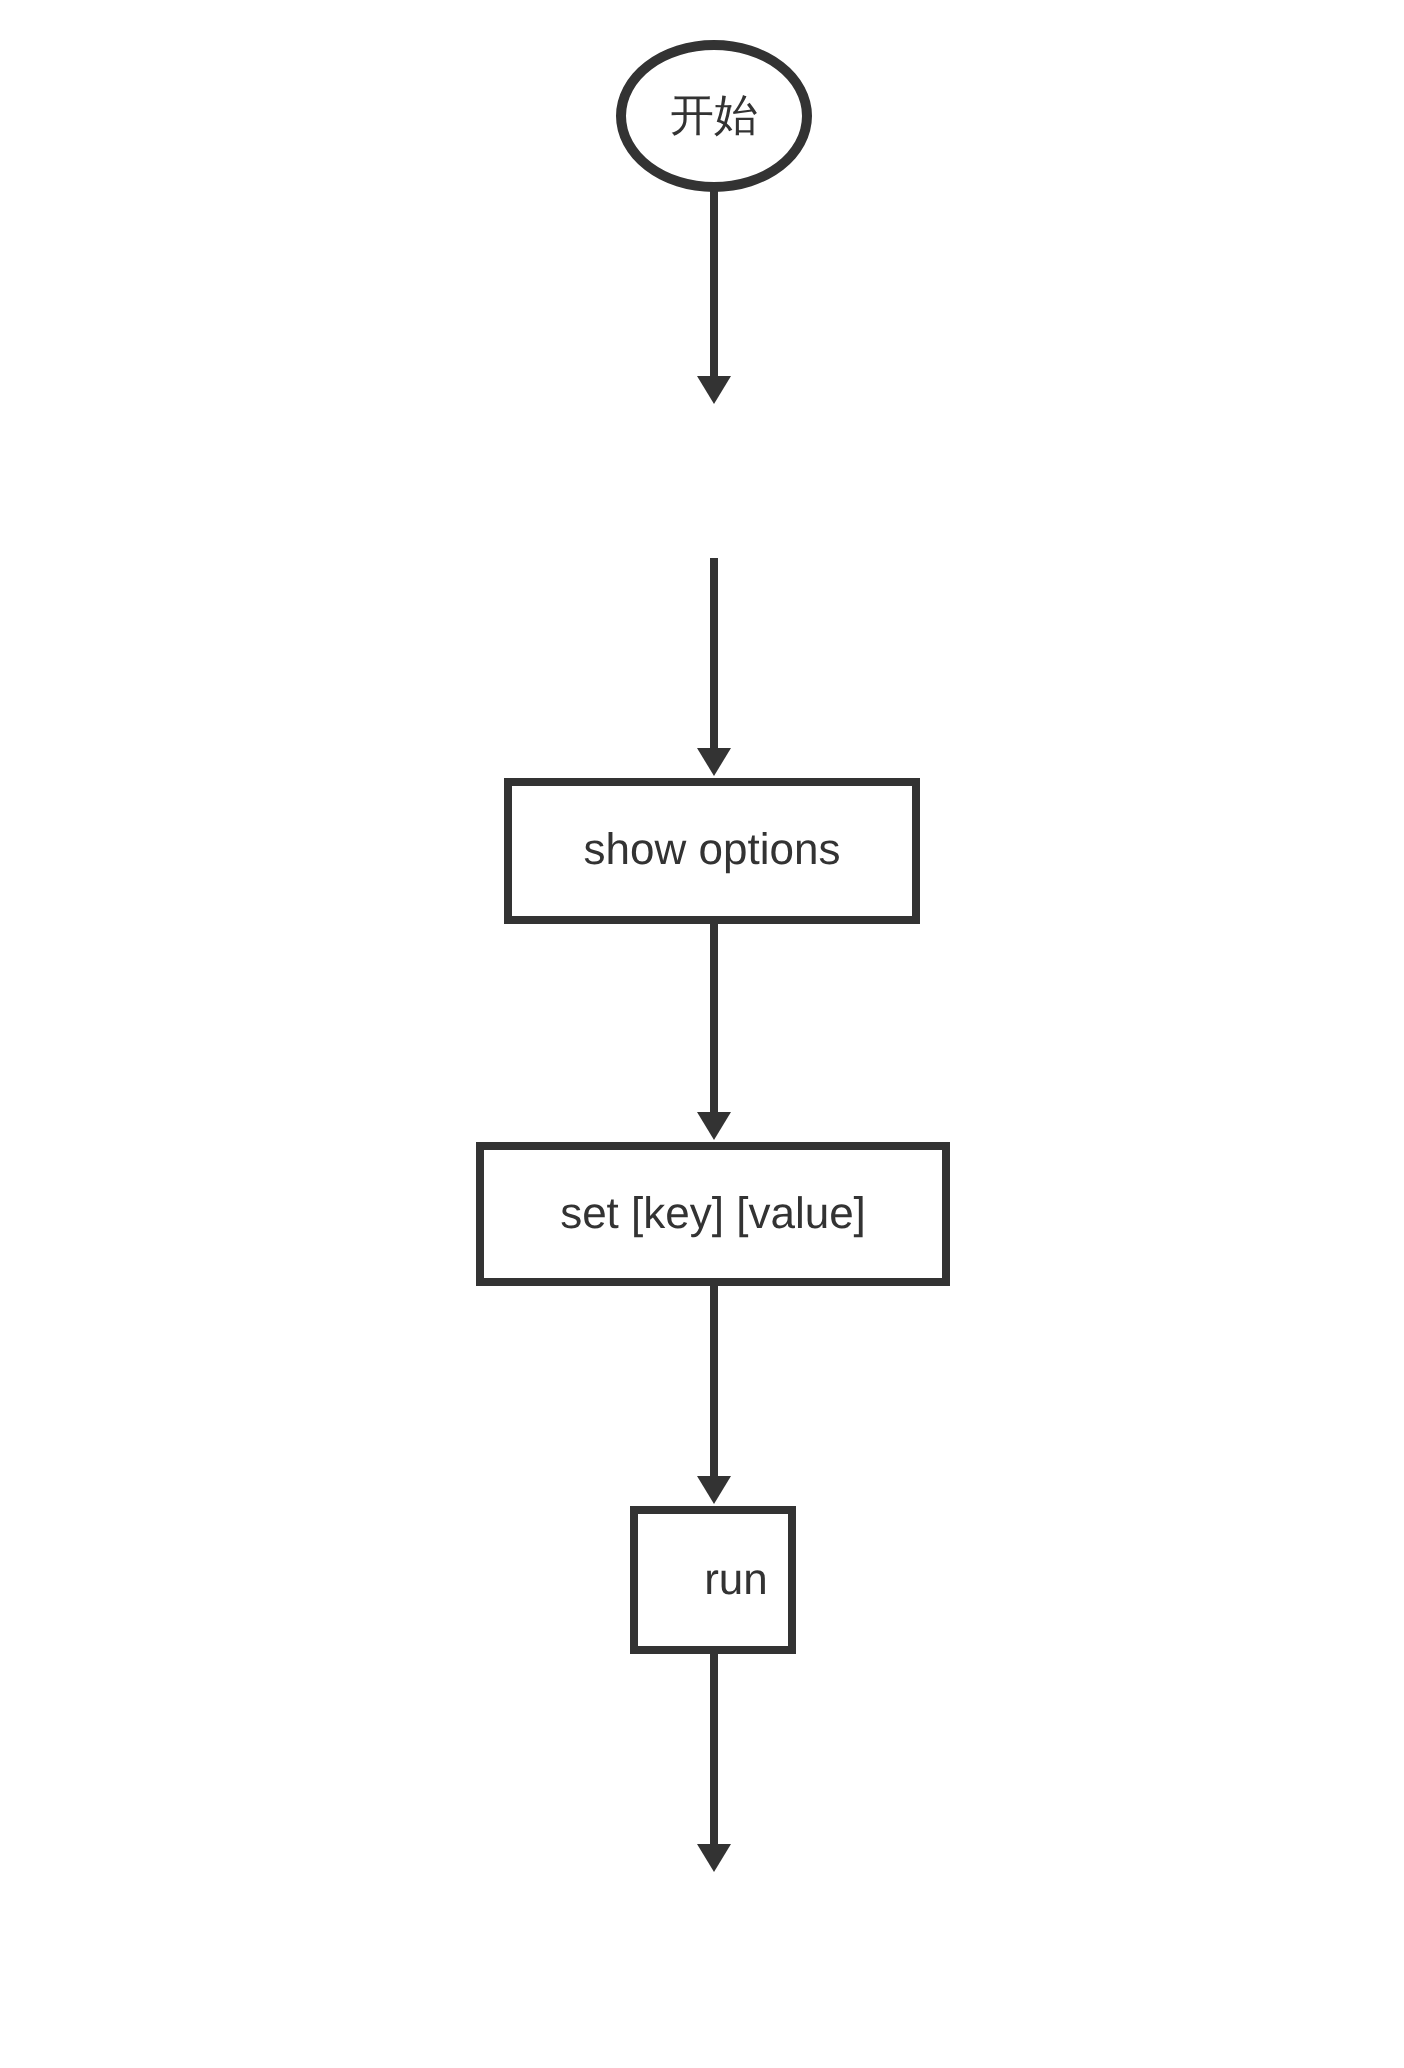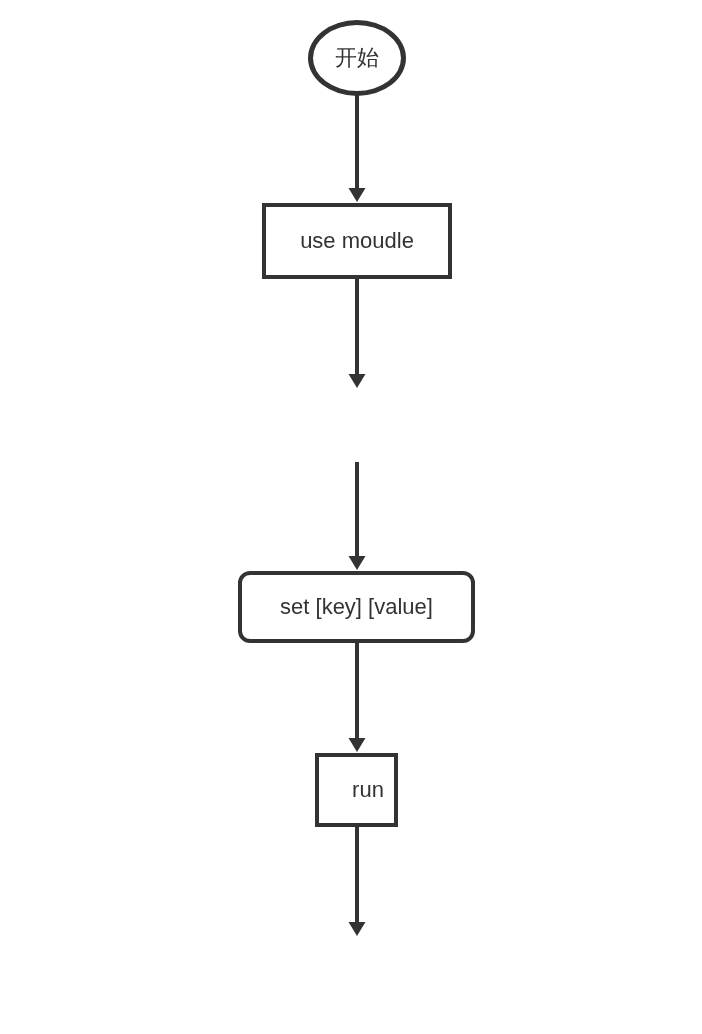--- a/index.html
+++ b/index.html
@@ -31,21 +31,21 @@
     z-index: 2;
   }
   .node.ellipse {
     border-width: 5px;
     border-radius: 50%;
   }
   
   #node-start        { left: 308px; top:  20px; width:  98px; height: 76px; }
   #node-use-module   { left: 262px; top: 203px; width: 190px; height: 76px; }
   #node-show-options { left: 252px; top: 389px; width: 208px; height: 73px; }
-  #node-set-key-value{ left: 238px; top: 571px; width: 237px; height: 72px; border-radius: 12px; }
+  #node-set-key-value{ left: 238px; top: 571px; width: 237px; height: 72px; }
   #node-run          { left: 315px; top: 753px; width:  83px; height: 74px; padding-left: 23px; }
   #node-end          { left: 308px; top: 937px; width:  98px; height: 74px; }
 
   #edges-layer {
     position: absolute;
     left: 0;
     top: 0;
     width: 702px;
     height: 1034px;
     z-index: 1;
@@ -76,24 +76,24 @@
     <g>
       <line x1="357" y1="827" x2="357" y2="924" stroke="#333333" stroke-width="4"></line>
       <polygon points="357,936 348.5,922 365.5,922" fill="#333333"></polygon>
     </g>
   </svg>
 
   <div id="node-start" class="node ellipse">
     <span>开始</span>
   </div>
 
-  <div id="node-use-module" class="node rect">
-    <span>use moudle</span>
+
+  <div id="node-show-options" class="node rect">
+    <span>show options</span>
   </div>
-
 
   <div id="node-set-key-value" class="node rect">
     <span>set [key] [value]</span>
   </div>
 
   <div id="node-run" class="node rect">
     <span>run</span>
   </div>
 
 

